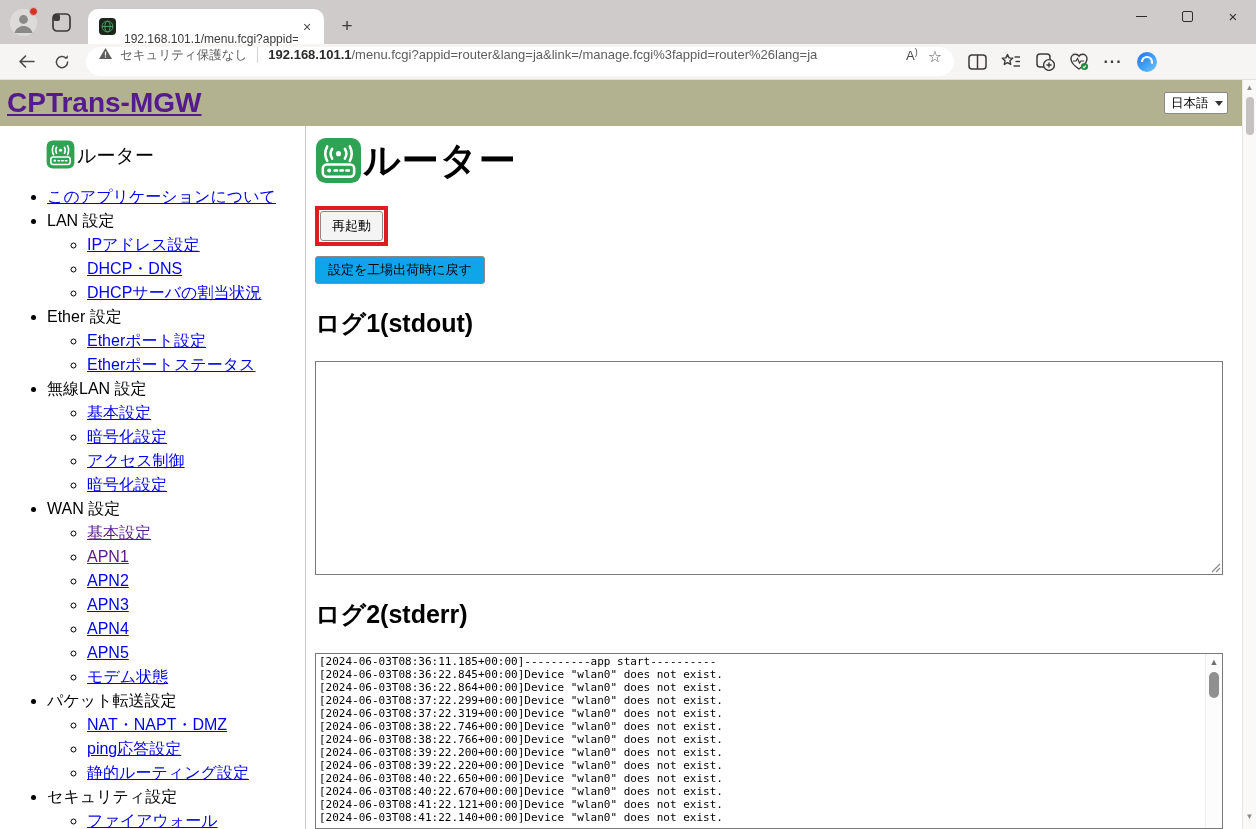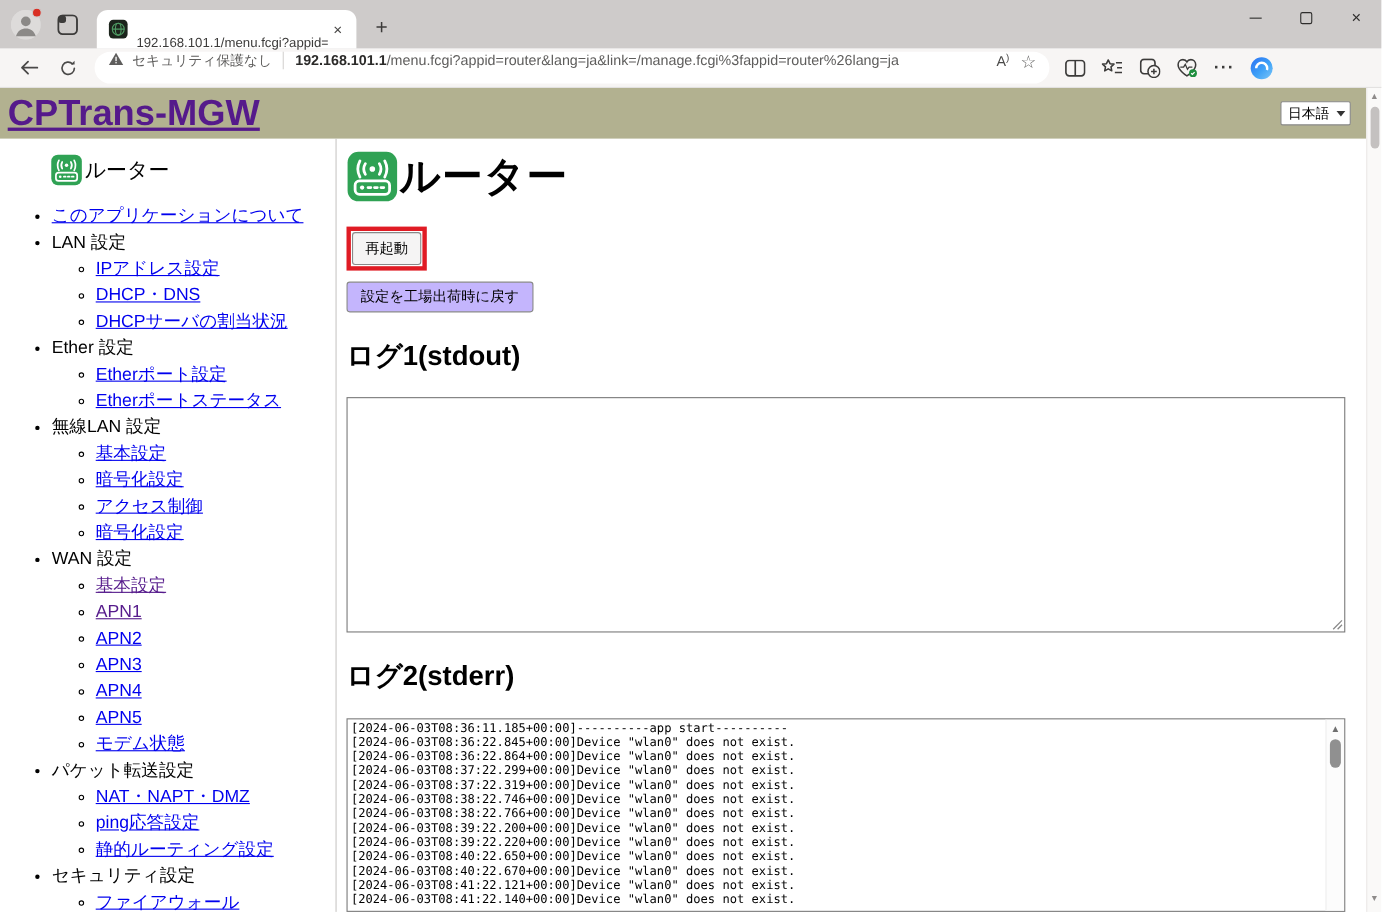--- a/index.html
+++ b/index.html
@@ -44,21 +44,21 @@
   .ra { font-size:13px; color:#4a4948; margin:0 10px 0 6px; white-space:nowrap; }
   .ra i { font-style:normal; font-size:9px; vertical-align:super; }
   .starr { font-size:16px; color:#5e5d5c; }
   .tbic { width:34px; height:30px; display:flex; align-items:center; justify-content:center; }
   .more { font-size:16px; letter-spacing:1px; color:#3c3b3a; font-weight:700; }
 
   
   .viewport { position:relative; width:1256px; height:749px; background:#fff; overflow:hidden; }
   .siteheader { height:46px; width:1242px; background:#b2b190; display:flex; align-items:center;
     justify-content:space-between; padding:0 14px 0 7px; }
-  .brand { font-size:33px; font-weight:700; color:#551a8b; text-decoration:underline; letter-spacing:0; }
+  .brand { font-size:28px; font-weight:700; color:#551a8b; text-decoration:underline; letter-spacing:0; }
   .langsel { background:#fff; border:1px solid #8a8a8a; border-radius:2px; height:22px; width:64px;
     display:flex; align-items:center; justify-content:space-between; padding:0 4px 0 6px; font-size:12.5px; }
   .chev { width:0; height:0; border-left:4px solid transparent; border-right:4px solid transparent;
     border-top:5px solid #333; }
 
   .content { display:flex; width:1242px; height:703px; overflow:hidden; }
   .sidebar { width:306px; flex:0 0 auto; border-right:1px solid #c9c7c6; padding-top:14px; overflow:hidden; }
   .apphead { display:flex; align-items:flex-end; margin-left:46px; }
   .applabel { font-size:19px; color:#000; margin-left:2px; line-height:26px; }
   ul.menu { margin:16px 0 0 0; padding-left:47px; font-size:16px; line-height:24px; color:#000; }
@@ -68,21 +68,21 @@
   a.lnk.visited { color:#551a8b; }
   .sec-label { color:#000; }
 
   .main { flex:1 1 auto; padding:10px 0 0 9px; overflow:hidden; }
   .titlerow { display:flex; align-items:flex-end; }
   .titlerow h1 { font-size:37px; font-weight:700; margin:0 0 -2px 1px; letter-spacing:1px; color:#000; }
   .annotate { display:inline-block; border:4px solid #e01b24; margin-top:22px; padding:1px; }
   .btn { font-family:inherit; font-size:13px; color:#000; background:#f5f4f4;
     border:1px solid #898989; border-radius:3px; padding:5px 11px; }
   .factoryrow { margin-top:10px; }
-  .factoryrow .btn { padding:4px 12px; background:#c4b5fd; }
+  .factoryrow .btn { padding:4px 12px; background:#0ea5e9; }
   h2 { font-size:25px; font-weight:700; margin:23px 0 0 0; color:#000; }
   .ta { position:relative; width:908px; border:1px solid #7a7a7a; background:#fff; }
   .ta1 { height:214px; margin-top:21px; }
   .grip { position:absolute; right:1px; bottom:1px; }
   .ta2 { height:176px; margin-top:22px; overflow:hidden; }
   .ta2 pre { margin:0; padding:1px 2px 0 3px; font-family:"DejaVu Sans Mono","Liberation Mono",monospace;
     font-size:11px; line-height:13px; white-space:pre; color:#000; }
   .tascroll { position:absolute; top:0; right:0; width:17px; height:100%; background:#fcfcfc;
     border-left:1px solid #eee; display:flex; flex-direction:column; align-items:center; }
   .tascroll .arr { font-size:9px; color:#6f6f6f; line-height:16px; }

